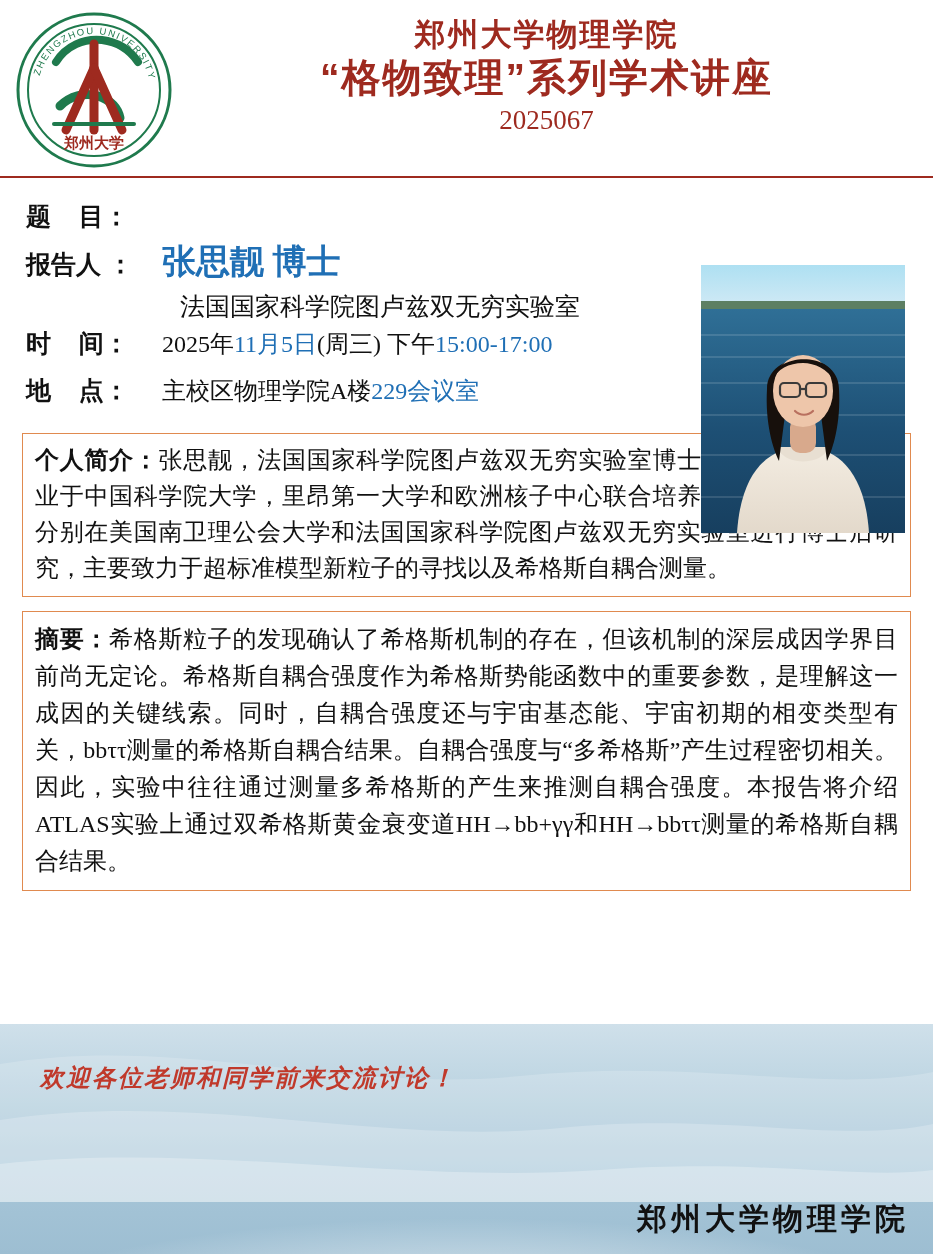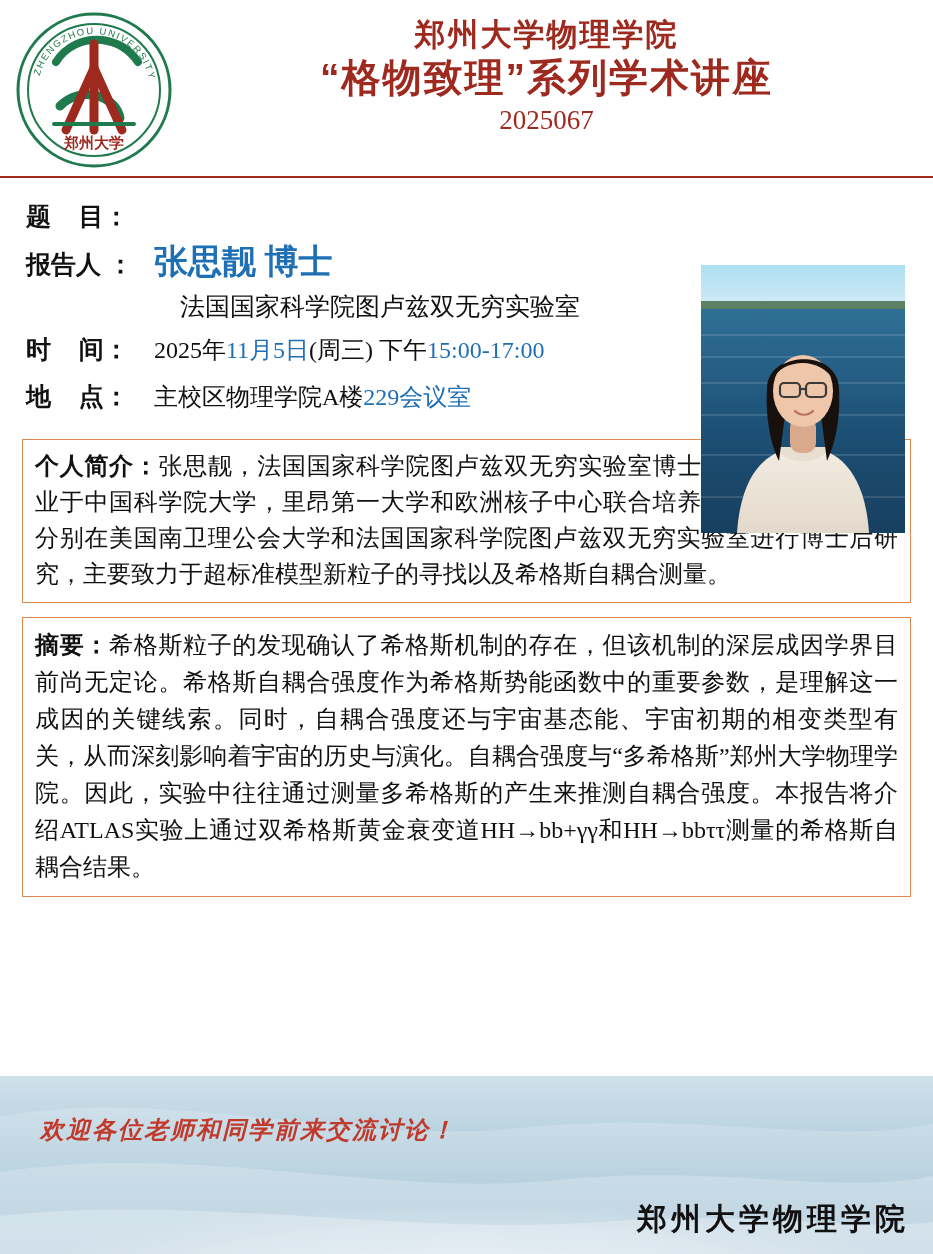--- a/index.html
+++ b/index.html
@@ -73,20 +73,21 @@
     position: relative;
     padding: 18px 26px 0 26px;
     box-sizing: border-box;
   }
   .info-row {
     display: flex;
     align-items: baseline;
     margin-bottom: 6px;
     font-size: 25px;
     line-height: 40px;
+    gap: 8px;
   }
   .lbl {
     flex: 0 0 128px;
     font-family: "Liberation Sans", "DejaVu Sans", sans-serif;
     font-weight: bold;
     font-size: 25px;
     color: #111111;
     white-space: pre;
   }
   .val {
@@ -101,21 +102,20 @@
     font-family: "Liberation Sans", "DejaVu Sans", sans-serif;
   }
   .speaker {
     color: #1f6fb5;
     font-weight: bold;
     font-family: Liberation Serif, serif;
     font-size: 34px;
   }
   .affil-row {
     display: flex;
-    margin-bottom: 6px;
   }
   .affil-row .lbl { flex: 0 0 128px; }
   .affil {
     font-size: 25px;
     color: #111111;
     padding-left: 26px;
   }
   .dark { color: #111111; }
 
   
@@ -147,21 +147,21 @@
   }
   #bio-box { margin-top: 12px; }
   #abstract-box { line-height: 37px; }
 
   
   .footer {
     position: absolute;
     left: 0;
     bottom: 0;
     width: 933px;
-    height: 178px;
+    height: 230px;
     background:
       radial-gradient(ellipse 700px 150px at 50% 130%, rgba(255,255,255,0.85) 0%, rgba(255,255,255,0.0) 70%),
       linear-gradient(180deg, #cfe0ea 0%, #b9d2e0 35%, #a7c6d8 65%, #9dbed2 100%);
   }
   .footer-wave {
     position: absolute;
     left: 0;
     top: 0;
     width: 933px;
     height: 178px;
@@ -301,21 +301,21 @@
       </div>
     </div>
 
   </div>
 
   <div class="box" id="bio-box" style="margin-top:22px;">
     <span class="bold-head">个人简介：</span><span>张思靓，法国国家科学院图卢兹双无穷实验室博士后。2021年博士毕业于中国科学院大学，里昂第一大学和欧洲核子中心联合培养博士。2021年至今分别在美国南卫理公会大学和法国国家科学院图卢兹双无穷实验室进行博士后研究，主要致力于超标准模型新粒子的寻找以及希格斯自耦合测量。</span>
   </div>
 
   <div class="box" id="abstract-box">
-    <span class="bold-head">摘要：</span><span>希格斯粒子的发现确认了希格斯机制的存在，但该机制的深层成因学界目前尚无定论。希格斯自耦合强度作为希格斯势能函数中的重要参数，是理解这一成因的关键线索。同时，自耦合强度还与宇宙基态能、宇宙初期的相变类型有关，从而深刻影响着宇宙的历史与演化。自耦合强度与“多希格斯”郑州大学物理学院。因此，实验中往往通过测量多希格斯的产生来推测自耦合强度。本报告将介绍ATLAS实验上通过双希格斯黄金衰变道HH→bb+γγ和HH→bbττ测量的希格斯自耦合结果。</span>
+    <span class="bold-head">摘要：</span><span>希格斯粒子的发现确认了希格斯机制的存在，但该机制的深层成因学界目前尚无定论。希格斯自耦合强度作为希格斯势能函数中的重要参数，是理解这一成因的关键线索。同时，自耦合强度还与宇宙基态能、宇宙初期的相变类型有关，bbττ测量的希格斯自耦合结果。自耦合强度与“多希格斯”产生过程密切相关。因此，实验中往往通过测量多希格斯的产生来推测自耦合强度。本报告将介绍ATLAS实验上通过双希格斯黄金衰变道HH→bb+γγ和HH→bbττ测量的希格斯自耦合结果。</span>
   </div>
 
   <div class="footer">
     <svg class="footer-wave" viewBox="0 0 933 178" preserveAspectRatio="none" xmlns="http://www.w3.org/2000/svg">
       <path d="M0 40 C180 10 340 70 520 52 C700 34 820 70 933 48 L933 178 L0 178 Z" fill="#ffffff" opacity="0.18"></path>
       <path d="M0 96 C200 66 380 122 560 104 C720 88 840 120 933 100 L933 178 L0 178 Z" fill="#ffffff" opacity="0.22"></path>
       <path d="M0 140 C200 118 400 160 600 146 C760 134 860 156 933 146 L933 178 L0 178 Z" fill="#ffffff" opacity="0.28"></path>
     </svg>
     <div class="welcome">欢迎各位老师和同学前来交流讨论！</div>
     <div class="org">郑州大学物理学院</div>

